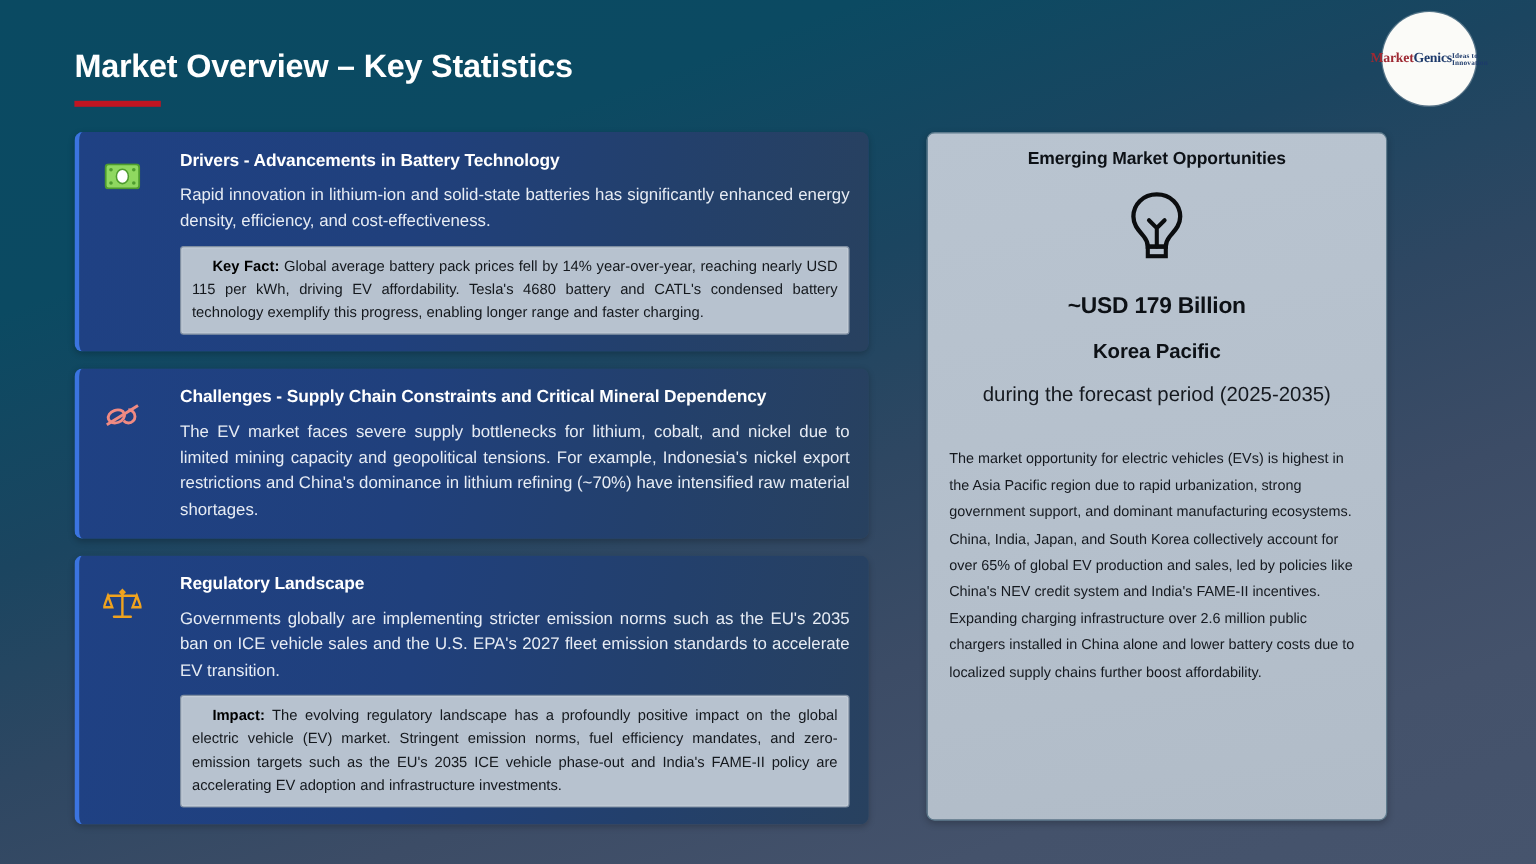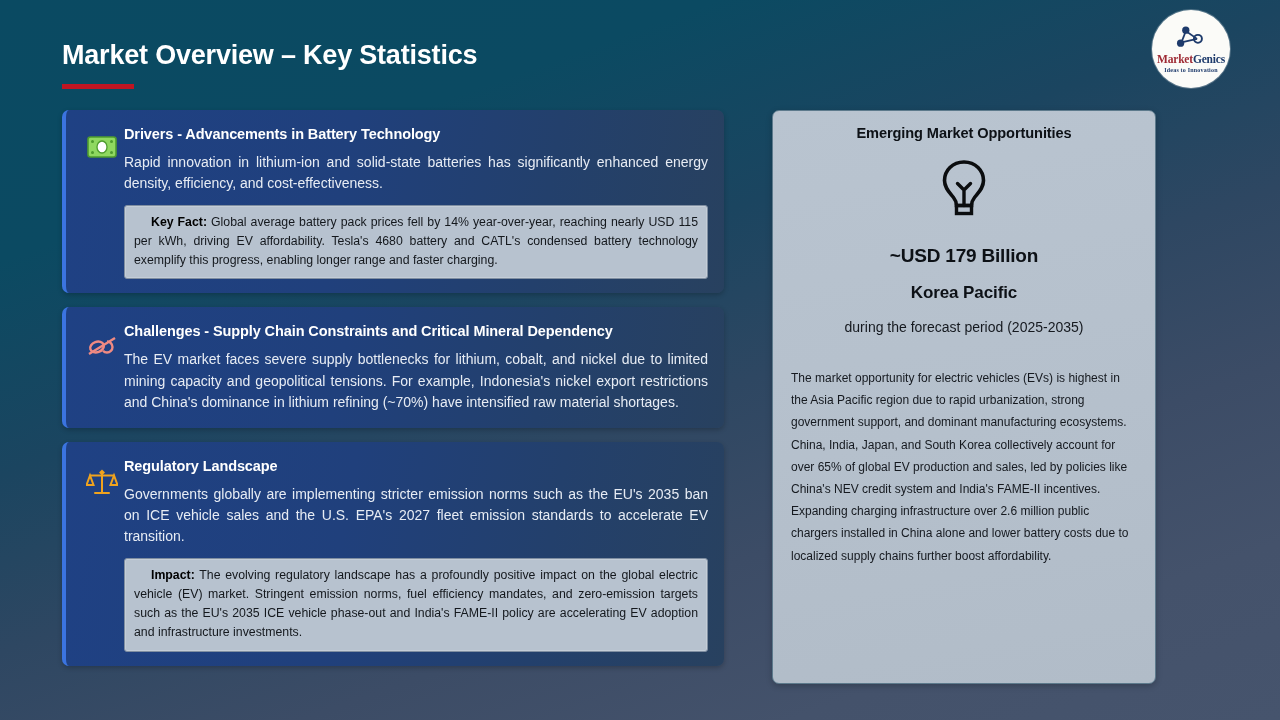--- a/index.html
+++ b/index.html
@@ -28,21 +28,21 @@
   #title-rule {
     position:absolute; left:62px; top:84px;
     width:72px; height:5px; background:#c01522;
   }
 
   
   #logo {
     position:absolute; right:50px; top:10px;
     width:78px; height:78px; border-radius:50%;
     background:#fbfbf8;
-    display:flex; flex-direction:column;
+    display:flex; flex-direction:row;
     align-items:center; justify-content:center;
     box-shadow:0 0 0 1px rgba(255,255,255,.25);
   }
   #logo .mark { width:30px; height:26px; margin-bottom:2px; }
   #logo .brand {
     font-family:"Liberation Serif", serif;
     font-size:11.5px; font-weight:bold; color:#9e2933;
     line-height:1.05; letter-spacing:-0.2px;
   }
   #logo .brand .g { color:#1d3a6b; }
@@ -55,21 +55,21 @@
   
   #left-col { position:absolute; left:62px; top:110px; width:662px; }
 
   .card {
     position:relative;
     border-radius:7px;
     background:linear-gradient(100deg,#1f4184 0%,#20407c 42%,#23406c 72%,#28415f 100%);
     border-left:4px solid #3b74e0;
     box-shadow:0 2px 5px rgba(0,0,0,.22);
     padding:12px 16px 14px 16px;
-    display:flex; gap:2px;
+    display:flex; gap:28px;
   }
   .card + .card { margin-top:14px; }
 
   .card-icon {
     width:40px; min-width:40px; padding-top:14px;
     display:flex; justify-content:center; align-items:flex-start;
   }
   .card-body { flex:1; padding-top:2px; }
 
   .card-title {
@@ -112,21 +112,21 @@
   }
   #bulb-wrap { margin:18px 0 24px 0; display:flex; justify-content:center; }
   #panel-value {
     font-size:19px; font-weight:bold; color:#0d1116; letter-spacing:-0.2px;
   }
   #panel-sub1 { font-size:13.2px; color:#15191f; margin-top:15px; }
   #panel-region {
     font-size:17px; font-weight:bold; color:#0d1116;
     margin-top:16px; letter-spacing:-0.1px;
   }
-  #panel-sub2 { font-size:14px; color:#15191f; margin-top:16px; }
+  #panel-sub2 { font-size:17px; color:#15191f; margin-top:16px; }
   #panel-para {
     margin-top:32px;
     font-size:12px; color:#15191f;
     line-height:1.85; text-align:left;
   }
 </style>
 </head>
 <body>
 
 <h1 id="slide-title">Market Overview – Key Statistics</h1>

